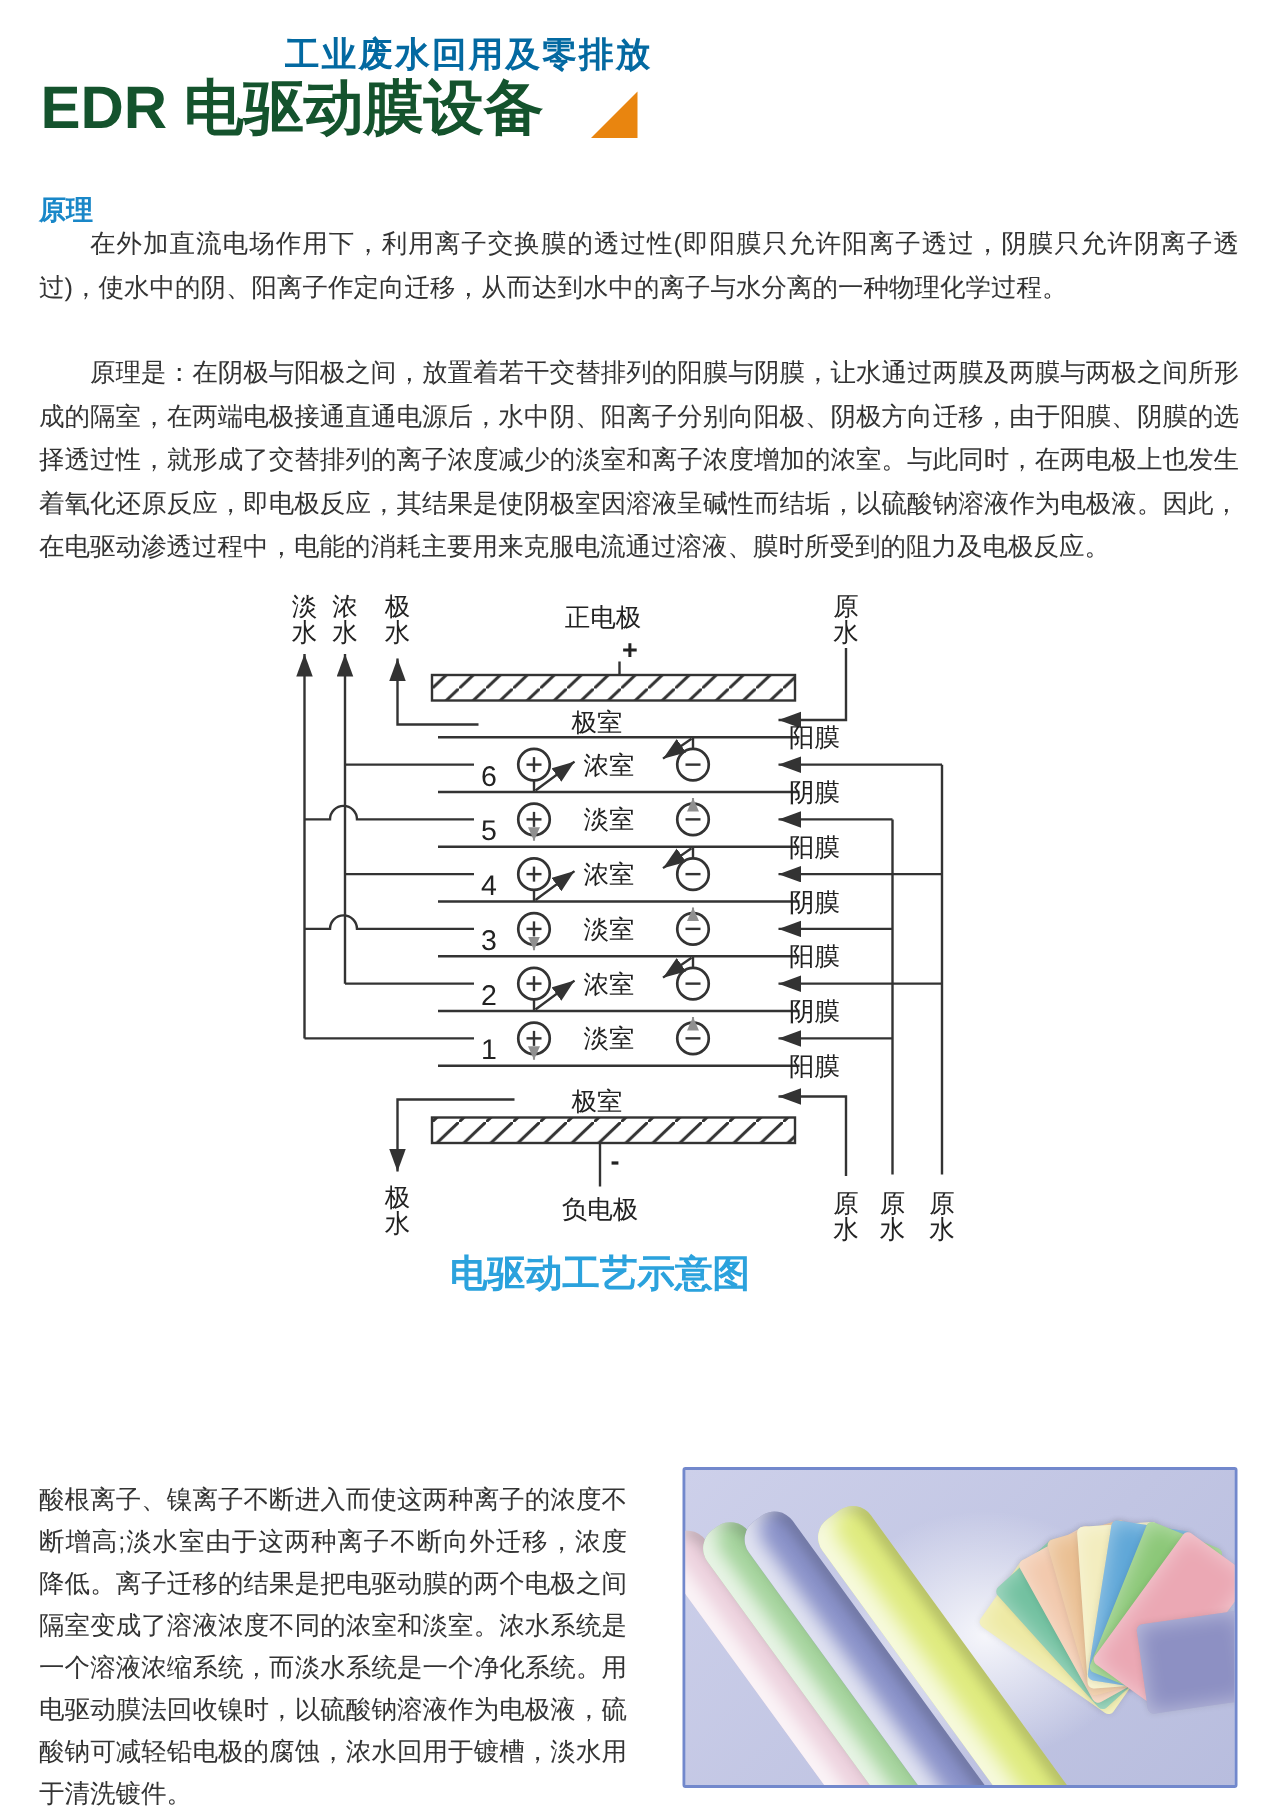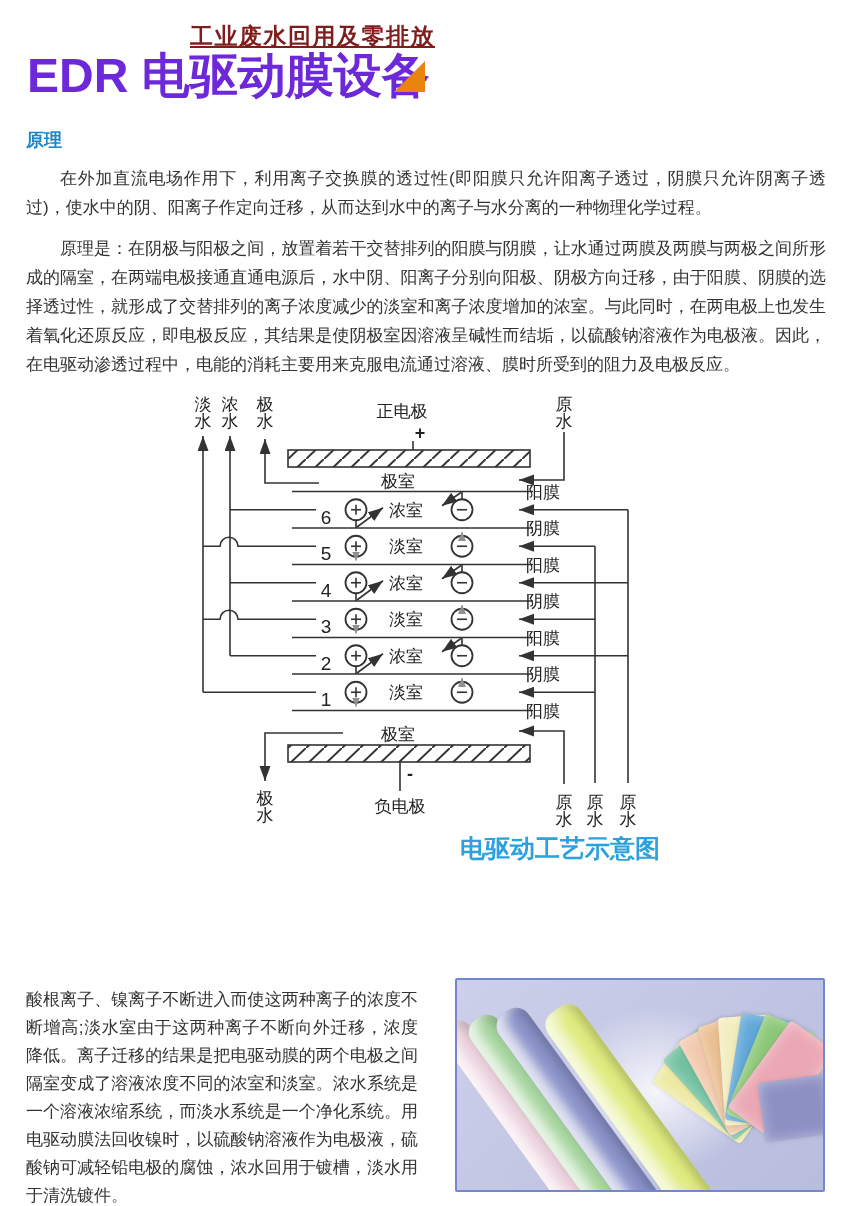--- a/index.html
+++ b/index.html
@@ -1,32 +1,32 @@
 <!DOCTYPE html>
 <html><head>
 <meta charset="utf-8">
 <style>
   html,body{margin:0;padding:0;background:#ffffff;}
   .page{position:relative;width:850px;height:1206px;background:#fff;overflow:hidden;
         font-family:"Liberation Sans","DejaVu Sans",sans-serif;}
   .subtitle{position:absolute;left:190px;top:21px;font-size:23px;font-weight:bold;
-            color:#7f1d1d;letter-spacing:1.5px;white-space:nowrap;text-decoration:underline;}
-  .title{position:absolute;left:27px;top:44px;font-size:48px;font-weight:bold;
-         color:#6d28d9;white-space:nowrap;}
+            color:#0369a1;letter-spacing:1.5px;white-space:nowrap;}
+  .title{position:absolute;left:27px;top:44px;font-size:40px;font-weight:bold;
+         color:#14532d;white-space:nowrap;}
   .tri{position:absolute;left:394px;top:61px;width:0;height:0;
        border-left:31px solid transparent;border-bottom:31px solid #e9850f;}
   .h-principle{position:absolute;left:26px;top:128px;font-size:18px;font-weight:bold;color:#1987c8;}
   .para{position:absolute;left:26px;width:800px;font-size:17px;line-height:29px;color:#333;
         text-align:justify;text-indent:2em;}
-  #para1{top:164px;}
+  #para1{top:148px;}
   #para2{top:234px;}
   #ex-part1{top:885px;line-height:30px;}
   #ex-part2{position:absolute;left:26px;top:986px;width:392px;font-size:17px;line-height:28px;
             color:#333;text-align:justify;}
-  #diagram-caption{position:absolute;left:140px;top:832px;width:520px;text-align:right;
+  #diagram-caption{position:absolute;left:140px;top:832px;width:520px;text-align:center;
                    font-size:25px;font-weight:bold;color:#2ba2dd;}
   #diagram{position:absolute;left:140px;top:392px;width:520px;height:478px;}
   #diagram text{font-size:17px;fill:#222;text-anchor:middle;}
   #diagram .num{font-size:19px;}
   #diagram .sign{font-size:18px;font-weight:bold;}
   #diagram .ln{stroke:#333;stroke-width:1.6;fill:none;}
   #diagram .gln{stroke:#909090;stroke-width:1.4;fill:none;}
   #diagram .circ{stroke:#333;stroke-width:1.8;fill:#fff;}
   #diagram .bar{stroke:#333;stroke-width:1.6;}
   #photo{position:absolute;left:455px;top:978px;width:370px;height:214px;

